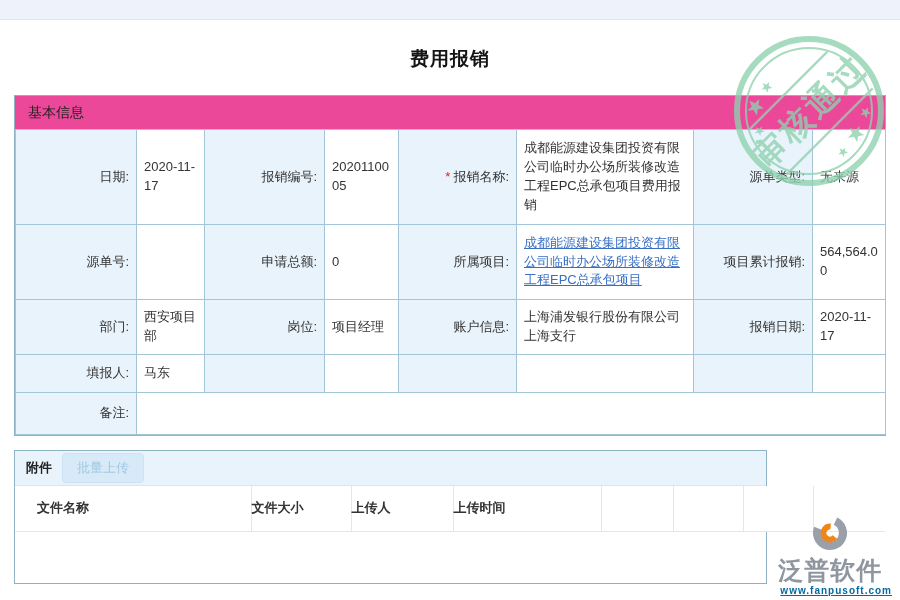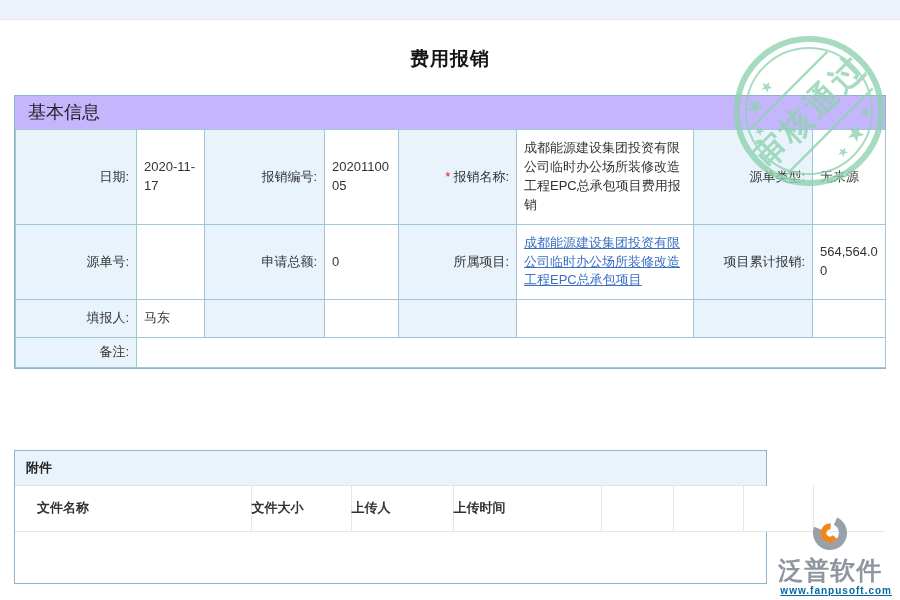--- a/index.html
+++ b/index.html
@@ -20,21 +20,21 @@
     text-align:center; font-size:19px; font-weight:bold; color:#141414;
     letter-spacing:1px;
   }
   
   .basic-box {
     position:absolute; left:14px; top:95px; width:872px;
     border:1px solid #8fb3c6; background:#fff;
   }
   .section-header {
     height:33px; line-height:33px; padding:0 13px;
-    background:#c4b5fd; font-size:18px; color:#222;
+    background:#ec4899; font-size:14px; color:#222;
   }
   table.main {
     width:100%; border-collapse:collapse; table-layout:fixed;
   }
   table.main td {
     border:1px solid #a2c6d8;
     font-size:13px; color:#333;
     padding:4px 7px; vertical-align:middle;
     word-break:break-all; line-height:1.45;
   }
@@ -145,41 +145,52 @@
     <tr style="height:75px">
       <td class="lbl">源单号:</td>
       <td class="val"></td>
       <td class="lbl">申请总额:</td>
       <td class="val">0</td>
       <td class="lbl">所属项目:</td>
       <td class="val"><a class="proj-link">成都能源建设集团投资有限公司临时办公场所装修改造工程EPC总承包项目</a></td>
       <td class="lbl">项目累计报销:</td>
       <td class="val">564,564.00</td>
     </tr>
+    <tr style="height:55px">
+      <td class="lbl">部门:</td>
+      <td class="val">西安项目部</td>
+      <td class="lbl">岗位:</td>
+      <td class="val">项目经理</td>
+      <td class="lbl">账户信息:</td>
+      <td class="val">上海浦发银行股份有限公司上海支行</td>
+      <td class="lbl">报销日期:</td>
+      <td class="val">2020-11-17</td>
+    </tr>
     <tr style="height:38px">
       <td class="lbl">填报人:</td>
       <td class="val">马东</td>
       <td class="lbl"></td>
       <td class="val"></td>
       <td class="lbl"></td>
       <td class="val"></td>
       <td class="lbl"></td>
       <td class="val"></td>
     </tr>
-    <tr style="height:30px">
+    <tr style="height:42px">
       <td class="lbl">备注:</td>
       <td class="val" colspan="7"></td>
     </tr>
   </tbody>
     </table>
 </div>
 
 <div class="attach-box">
   <div class="attach-header">
     <span class="attach-title">附件</span>
+    <button class="batch-btn">批量上传</button>
   </div>
   <table class="attach">
     <colgroup>
       <col style="width:236px">
         <col style="width:100px">
         <col style="width:102px">
         <col style="width:148px">
       <col style="width:72px">
         <col style="width:70px">
         <col style="width:70px">

